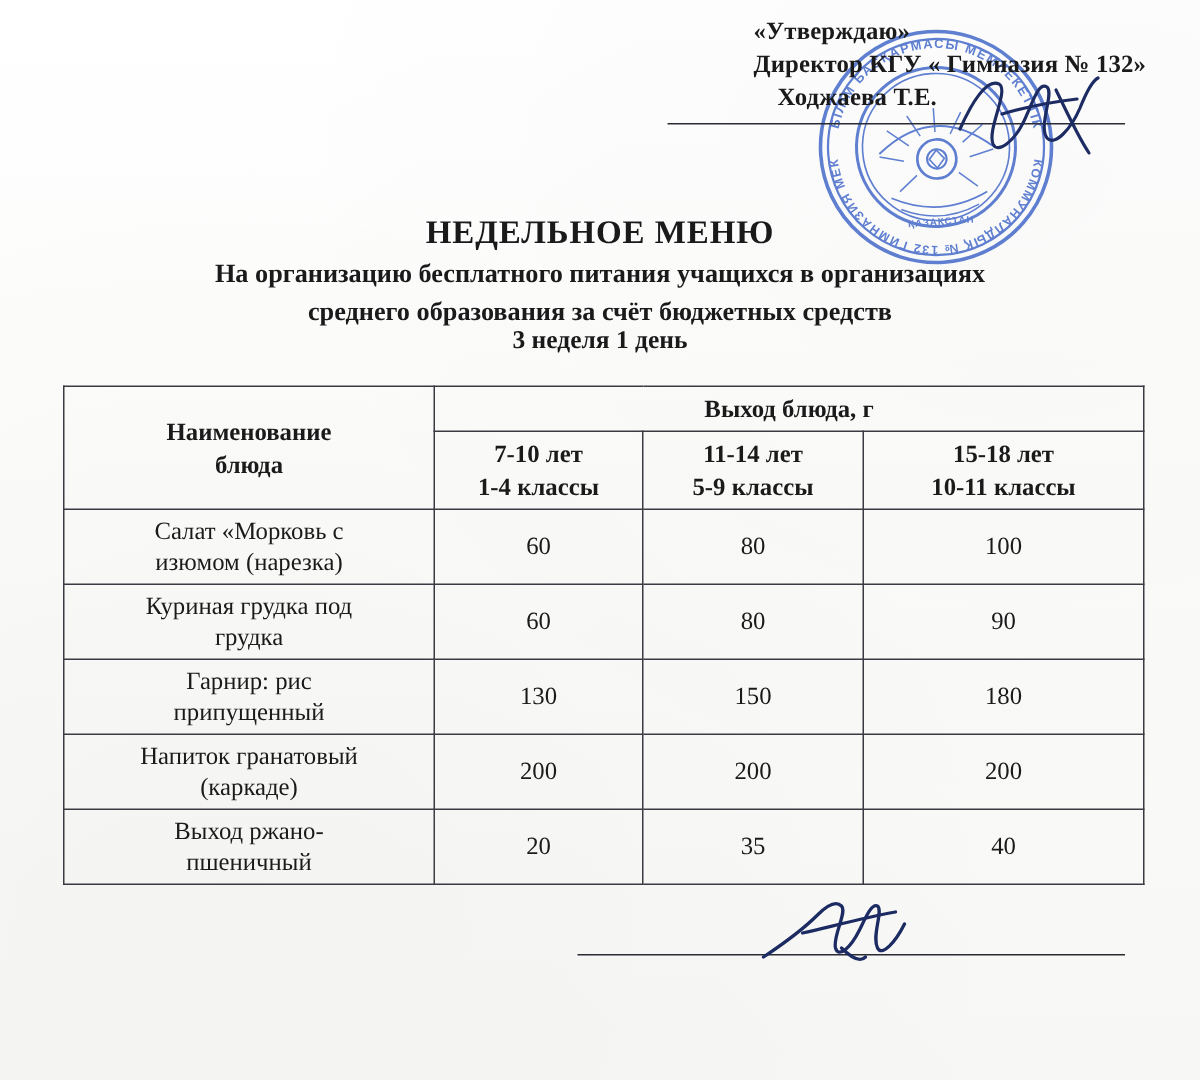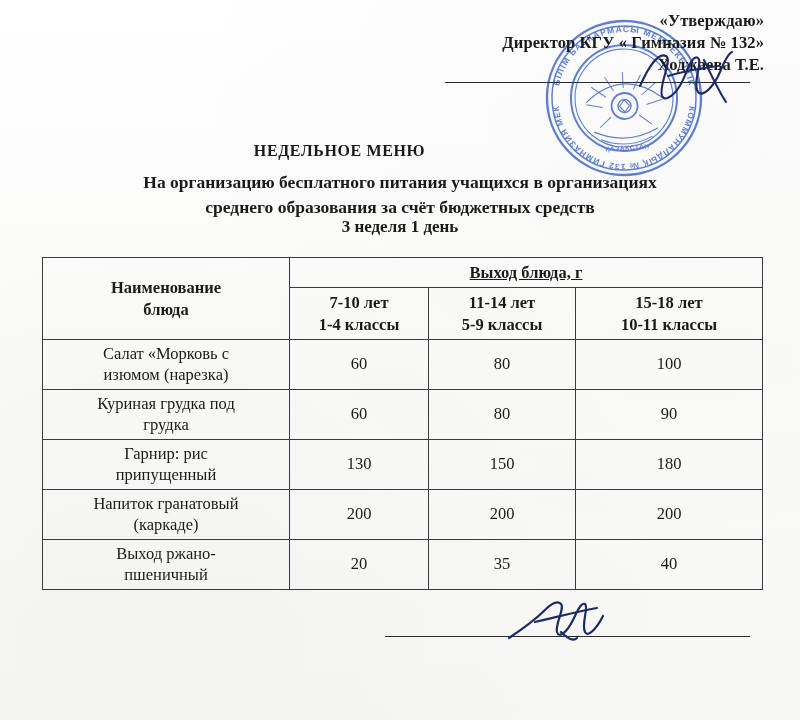--- a/index.html
+++ b/index.html
@@ -34,21 +34,20 @@
     width: 800px;
     height: 720px;
     z-index: 2;
   }
 
   
   .approval {
     position: absolute;
     top: 10px;
     right: 36px;
-    text-align: right;
     font-weight: bold;
     font-size: 16.5px;
     line-height: 1.32;
     letter-spacing: 0.1px;
     z-index: 4;
   }
   .approval-line { white-space: nowrap; }
   .approval-name { position: relative; display: inline-block; margin-left: 16px; }
 
   .director-rule {
@@ -83,24 +82,24 @@
     height: 62px;
     z-index: 5;
     pointer-events: none;
   }
 
   
   .doc-title {
     position: absolute;
     top: 142px;
     left: 0;
-    width: 679px;
+    width: 800px;
     text-align: center;
     font-weight: bold;
-    font-size: 16px;
+    font-size: 22px;
     letter-spacing: 0.6px;
     z-index: 4;
   }
   .subtitle {
     position: absolute;
     top: 170px;
     left: 0;
     width: 800px;
     text-align: center;
     font-weight: bold;
@@ -145,21 +144,20 @@
     padding: 2px 4px;
   }
   .col-name  { width: 247px; }
   .col-age1  { width: 139px; }
   .col-age2  { width: 147px; }
   .col-age3  { width: 187px; }
 
   .th-span {
     height: 25px;
     font-size: 17px;
-    text-decoration: underline;
   }
   .th-name {
     height: 72px;
     font-size: 17px;
   }
   .th-age {
     height: 47px;
     margin-top: 11px;
   }
   .th-age .age-l1 { display: block; }

